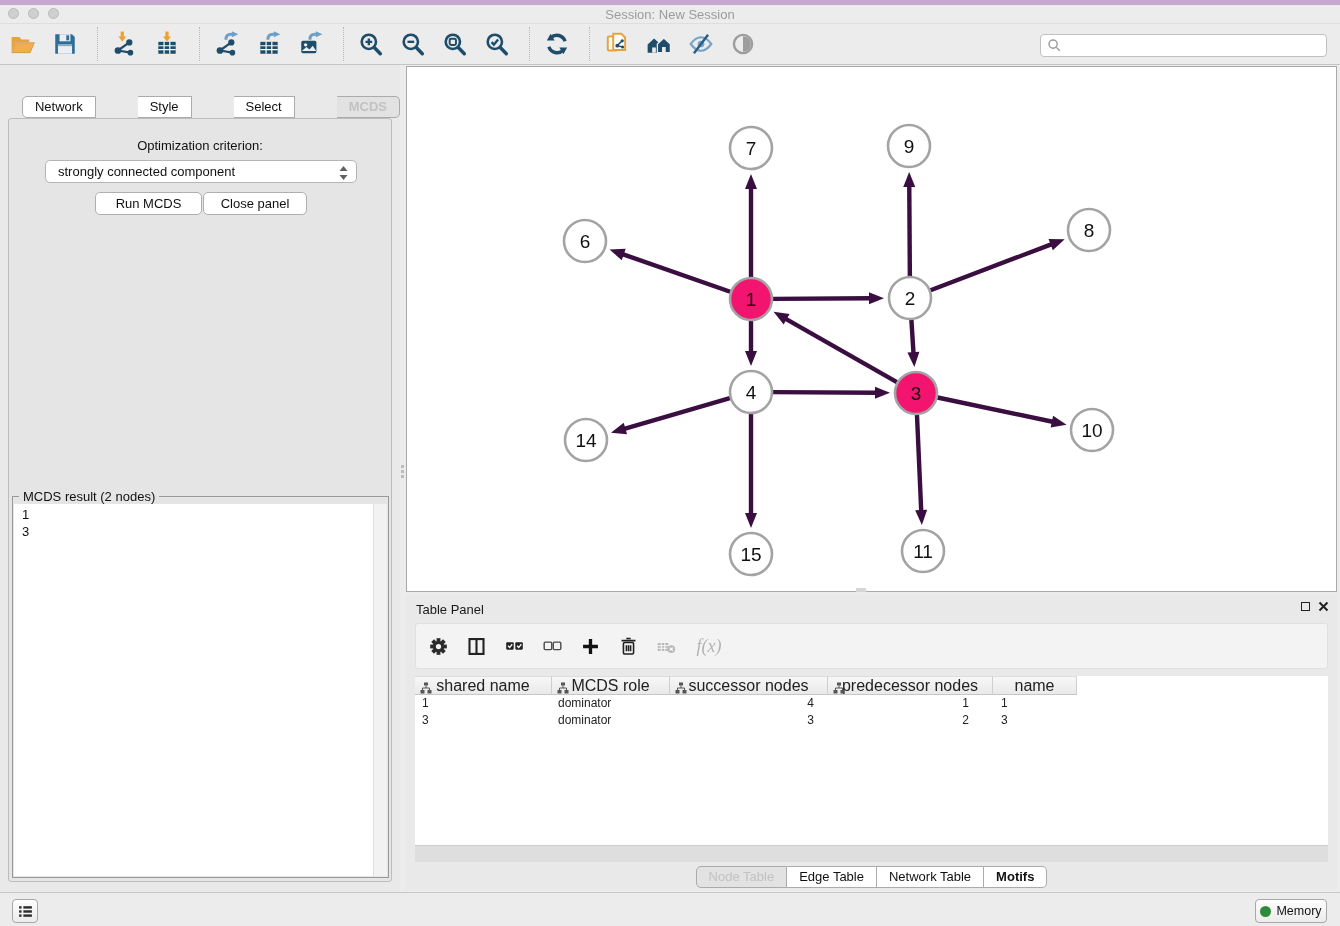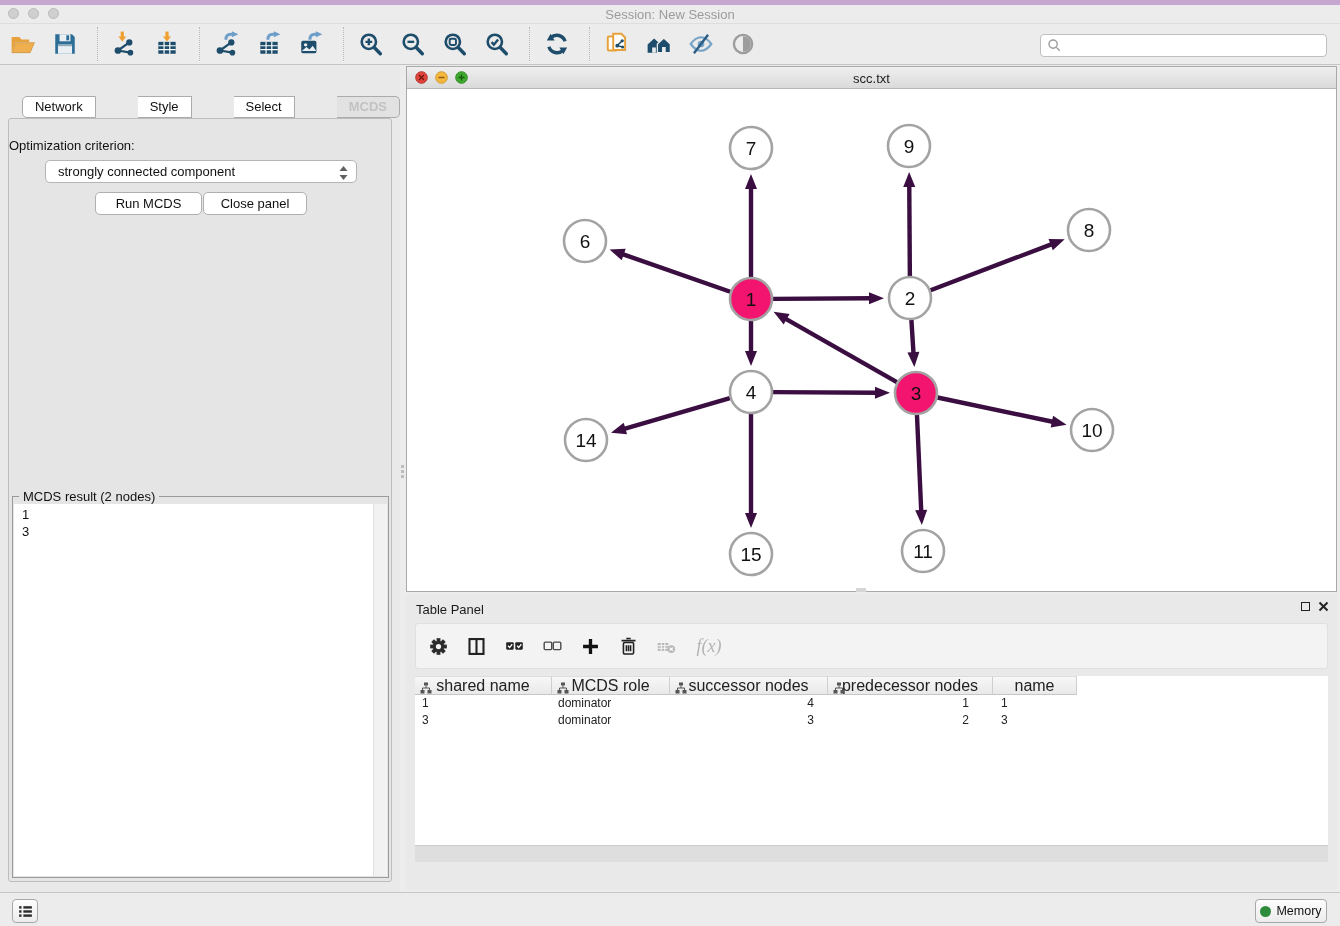--- a/index.html
+++ b/index.html
@@ -51,21 +51,21 @@
     background:#fff; border:1px solid #ABABAB; border-left:none; padding:0 12px; color:#111;
   }
   .tab:first-child { border-left:1px solid #ABABAB; border-radius:5px 0 0 5px; }
   .tab:last-child { border-radius:0 5px 5px 0;font-weight:bold; }
   .tab.selected { background:#E2E2E2; color:#C2C2C2; }
 
   .cp-body {
     position:absolute; left:8px; top:53px; width:384px; height:764px;
     background:#E5E5E5; border:1px solid #BDBDBD; border-radius:3px;
   }
-  .opt-label { position:absolute; left:0; top:19px; width:100%; font-size:13px; color:#111; }
+  .opt-label { position:absolute; left:0; top:19px; width:100%; text-align:center; font-size:13px; color:#111; }
   .dropdown {
     position:absolute; left:36px; top:41px; width:312px; height:23px;
     background:#ffffff; border:1px solid #B5B5B5; border-radius:5px;
     display:flex; align-items:center; font-size:13px; padding-left:12px; color:#111;
   }
   .dropdown .stepper { position:absolute; right:7px; top:3px; }
   .btn {
     position:absolute; top:73px; height:23px; background:#fff;
     border:1px solid #AFAFAF; border-radius:5px; font-size:13px; color:#111;
     font-family:"Liberation Sans",sans-serif; text-align:center;
@@ -334,43 +334,20 @@
     <div class="mcds-fieldset">
       <span class="mcds-legend">MCDS result (2 nodes)</span>
       <pre class="mcds-text" id="mcds-text">1
 3</pre>
       <div class="mcds-scroll"></div>
     </div>
   </div>
 </div>
 
 <div class="abs network-window">
-  <div class="nw-titlebar">
-    <div class="nw-lights">
-      <span>
-          <svg viewBox="0 0 13 13">
-            <circle cx="6.5" cy="6.5" r="5.8" fill="#E1443C" stroke="#B23730"></circle>
-            <path d="M4 4l5 5M9 4l-5 5" stroke="#70140E" stroke-width="1.3"></path>
-          </svg>
-        </span>
-      <span>
-          <svg viewBox="0 0 13 13">
-            <circle cx="6.5" cy="6.5" r="5.8" fill="#F5B73D" stroke="#D29A2F"></circle>
-            <path d="M3.5 6.5h6" stroke="#8F5E10" stroke-width="1.5"></path>
-          </svg>
-        </span>
-      <span>
-          <svg viewBox="0 0 13 13">
-            <circle cx="6.5" cy="6.5" r="5.8" fill="#3FA92F" stroke="#338A26"></circle>
-            <path d="M6.5 3.5v6M3.5 6.5h6" stroke="#1B5B12" stroke-width="1.4"></path>
-          </svg>
-        </span>
-    </div>
-    <div class="nw-title">scc.txt</div>
-  </div>
   <div class="nw-canvas">
     <svg id="graph-svg" width="929" height="501">
         <line x1="344" y1="187" x2="344" y2="97" stroke="#3A0E40" stroke-width="4.4"></line>
         <polygon points="344,84 350,99 338,99" fill="#3A0E40"></polygon>
         <line x1="323.23121807335133" y1="201.7434376400866" x2="214.81738614269537" y2="163.86390600166465" stroke="#3A0E40" stroke-width="4.4"></line>
         <polygon points="202.54492409513023,159.5759373344431 218.68451968873072,158.85938023620713 214.72639476514158,170.18780674165185" fill="#3A0E40"></polygon>
         <line x1="365.9995649035371" y1="208.86163795658152" x2="464.00077130736605" y2="208.24527816787818" stroke="#3A0E40" stroke-width="4.4"></line>
         <polygon points="477.0005142049107,208.16351877858546 462.03854596434047,214.25773787279 461.96307575883947,202.25797519813338" fill="#3A0E40"></polygon>
         <line x1="344" y1="231" x2="344" y2="263" stroke="#3A0E40" stroke-width="4.4"></line>
         <polygon points="344,276 338,261 350,261" fill="#3A0E40"></polygon>
@@ -537,20 +514,26 @@
         <div class="tbl-row">
           <div class="td" style="width: 137px; text-align: left; padding: 0px 0px 0px 7px;">3</div>
           <div class="td" style="width: 118px; text-align: left; padding: 0px 0px 0px 6px;">dominator</div>
           <div class="td" style="width: 158px; text-align: right; padding: 0px 14px 0px 0px;">3</div>
           <div class="td" style="width: 165px; text-align: right; padding: 0px 24px 0px 0px;">2</div>
           <div class="td" style="width: 84px; text-align: left; padding: 0px 0px 0px 8px;">3</div>
         </div>
       </div>
   </div>
   <div class="tp-strip"></div>
+  <div class="tp-tabs" id="tp-tabs">
+      <div class="tab selected">Node Table</div>
+      <div class="tab">Edge Table</div>
+      <div class="tab">Network Table</div>
+      <div class="tab">Motifs</div>
+    </div>
 </div>
 
 <div class="abs status-bar">
   <div class="sb-btn sb-list">
     <svg viewBox="0 0 24 24">
         <g fill="#2B2B2B">
           <rect x="3" y="4.5" width="3.4" height="3.4"></rect>
           <rect x="9" y="4.5" width="12" height="3.4"></rect>
           <rect x="3" y="10.3" width="3.4" height="3.4"></rect>
           <rect x="9" y="10.3" width="12" height="3.4"></rect>

